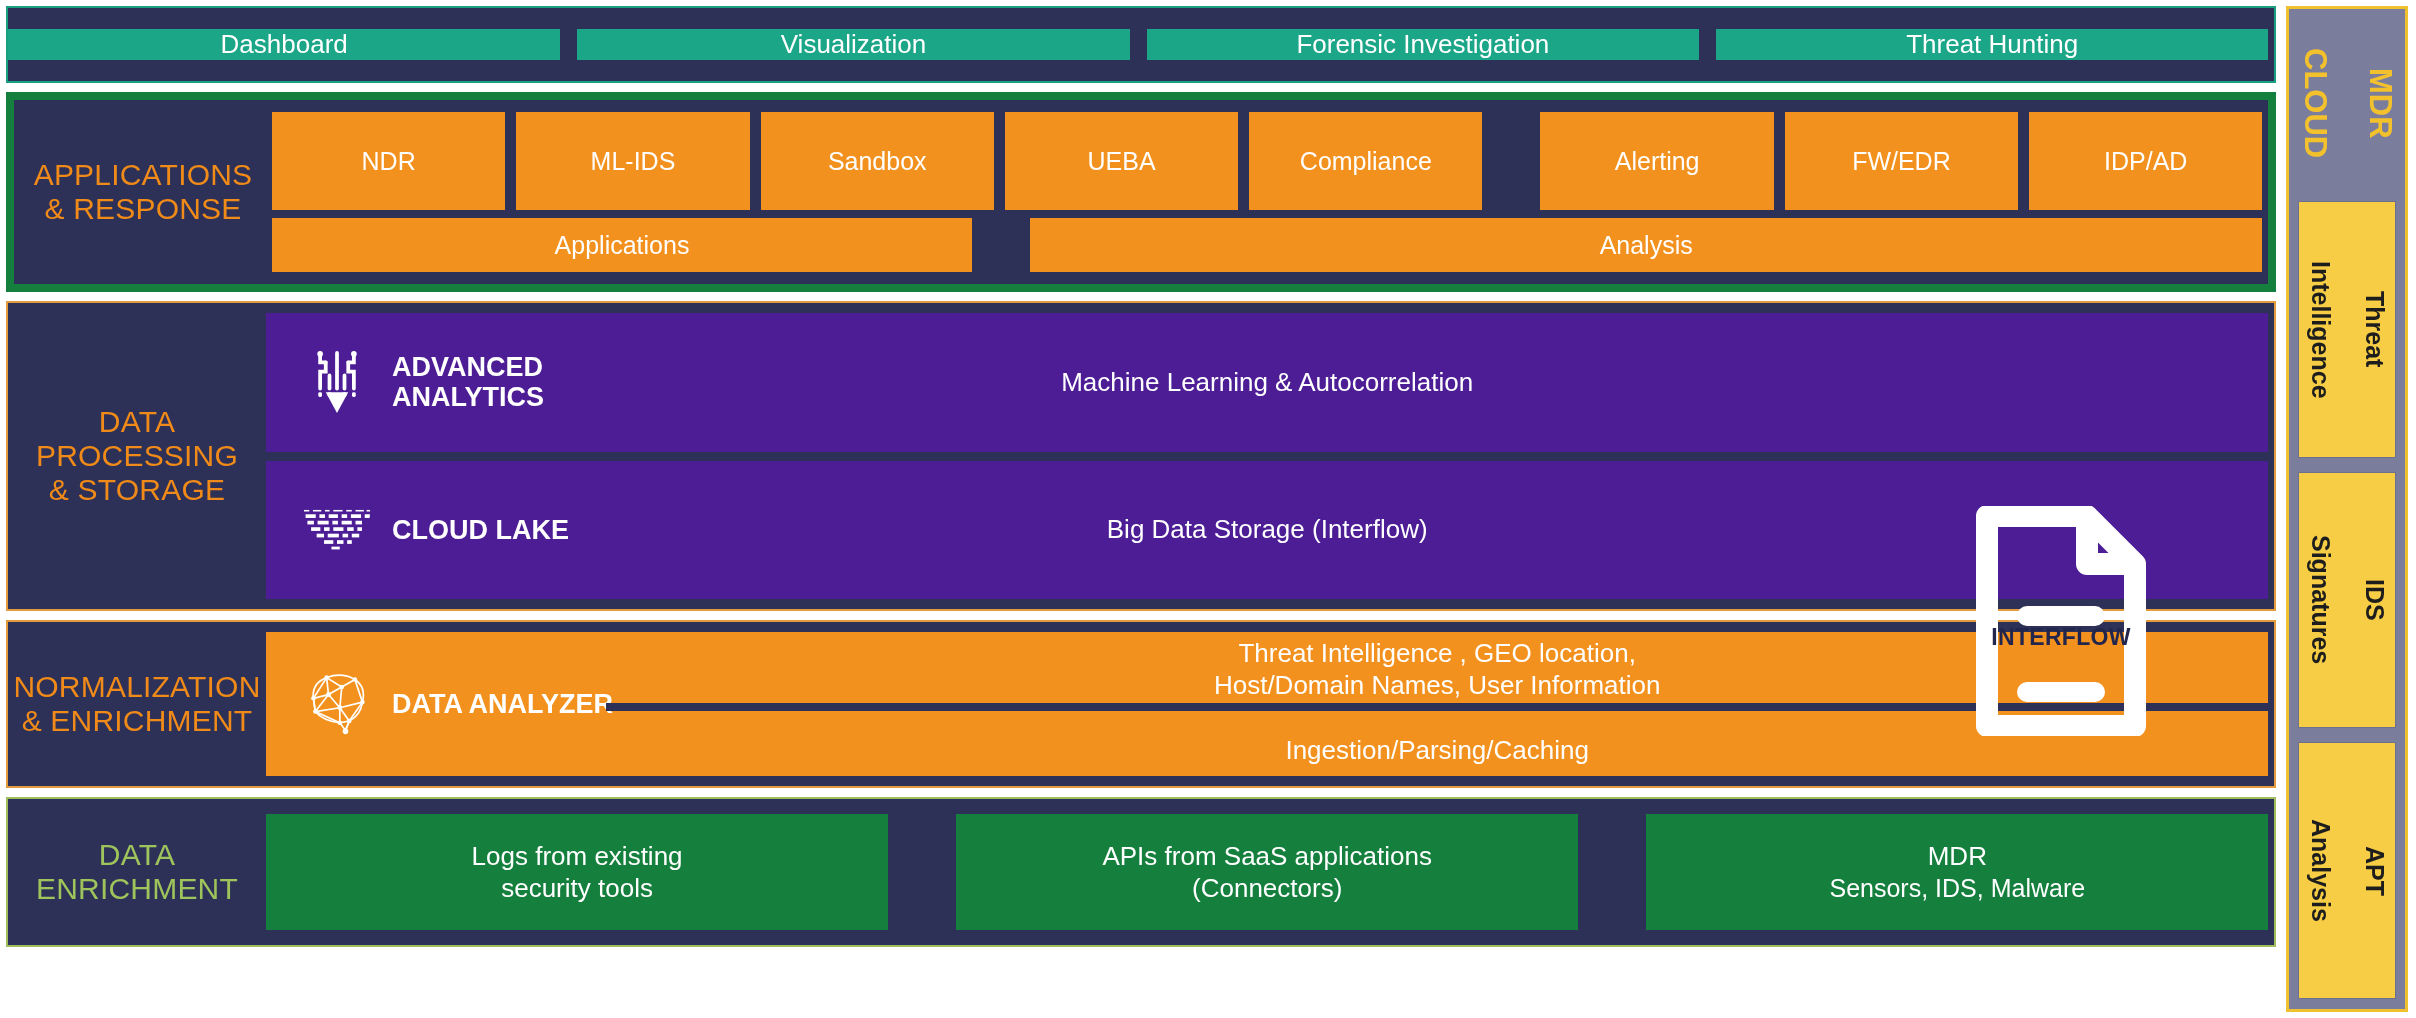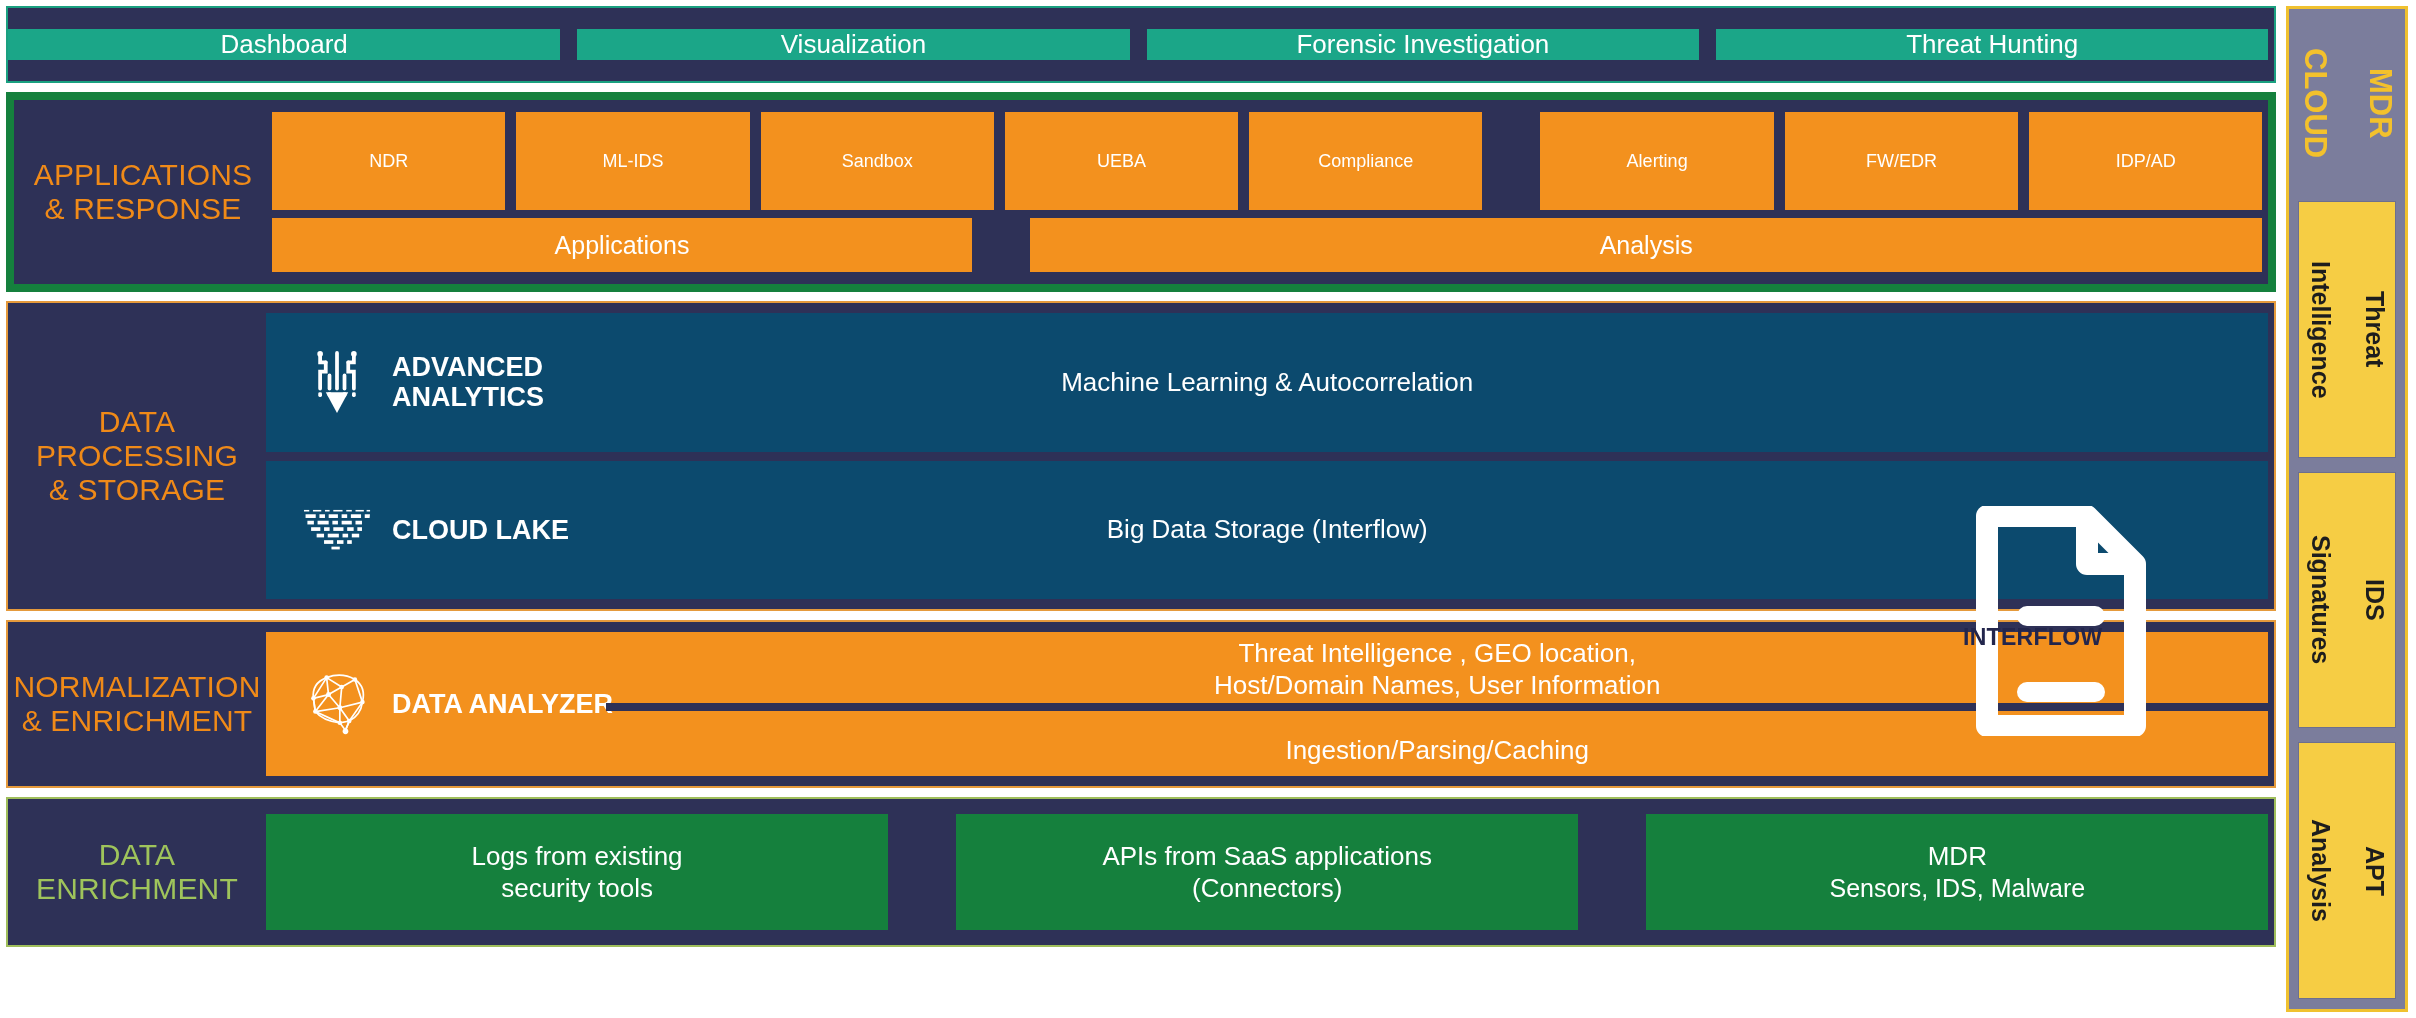--- a/index.html
+++ b/index.html
@@ -114,21 +114,21 @@
   }
   .apps-row-bottom {
     display: flex;
     flex-direction: row;
     gap: 58px;
     flex: 0 0 54px;
   }
   .chip {
     background: #f3911e;
     color: #ffffff;
-    font-size: 18px;
+    font-size: 25px;
     display: flex;
     align-items: center;
     justify-content: center;
     text-align: center;
     padding: 8px 6px;
   }
   .chip.app-chip  { flex: 1 1 0; }
   .chip-gap { flex: 0 0 36px; }
   .bar {
     background: #f3911e;
@@ -153,21 +153,21 @@
   }
   .proc-stack {
     display: flex;
     flex-direction: column;
     gap: 9px;
     padding: 10px 0;
     height: 100%;
   }
   .wide-band {
     flex: 1 1 0;
-    background: #0c4a6e;
+    background: #4c1d95;
     position: relative;
     display: flex;
     flex-direction: row;
     align-items: center;
     padding-left: 32px;
   }
   .band-icon {
     flex: 0 0 78px;
     display: flex;
     align-items: center;
@@ -322,21 +322,21 @@
     width: 196px;
     height: 230px;
     z-index: 40;
     pointer-events: none;
   }
   #interflow svg { display: block; width: 100%; height: 100%; }
   #interflow .if-text {
     position: absolute;
     left: 0; right: 0;
     top: 118px;
-    text-align: left;
+    text-align: center;
     color: #23264c;
     font-size: 23px;
     font-weight: bold;
     letter-spacing: .3px;
   }
 </style>
 </head>
 <body>
 
 <div id="stage">

